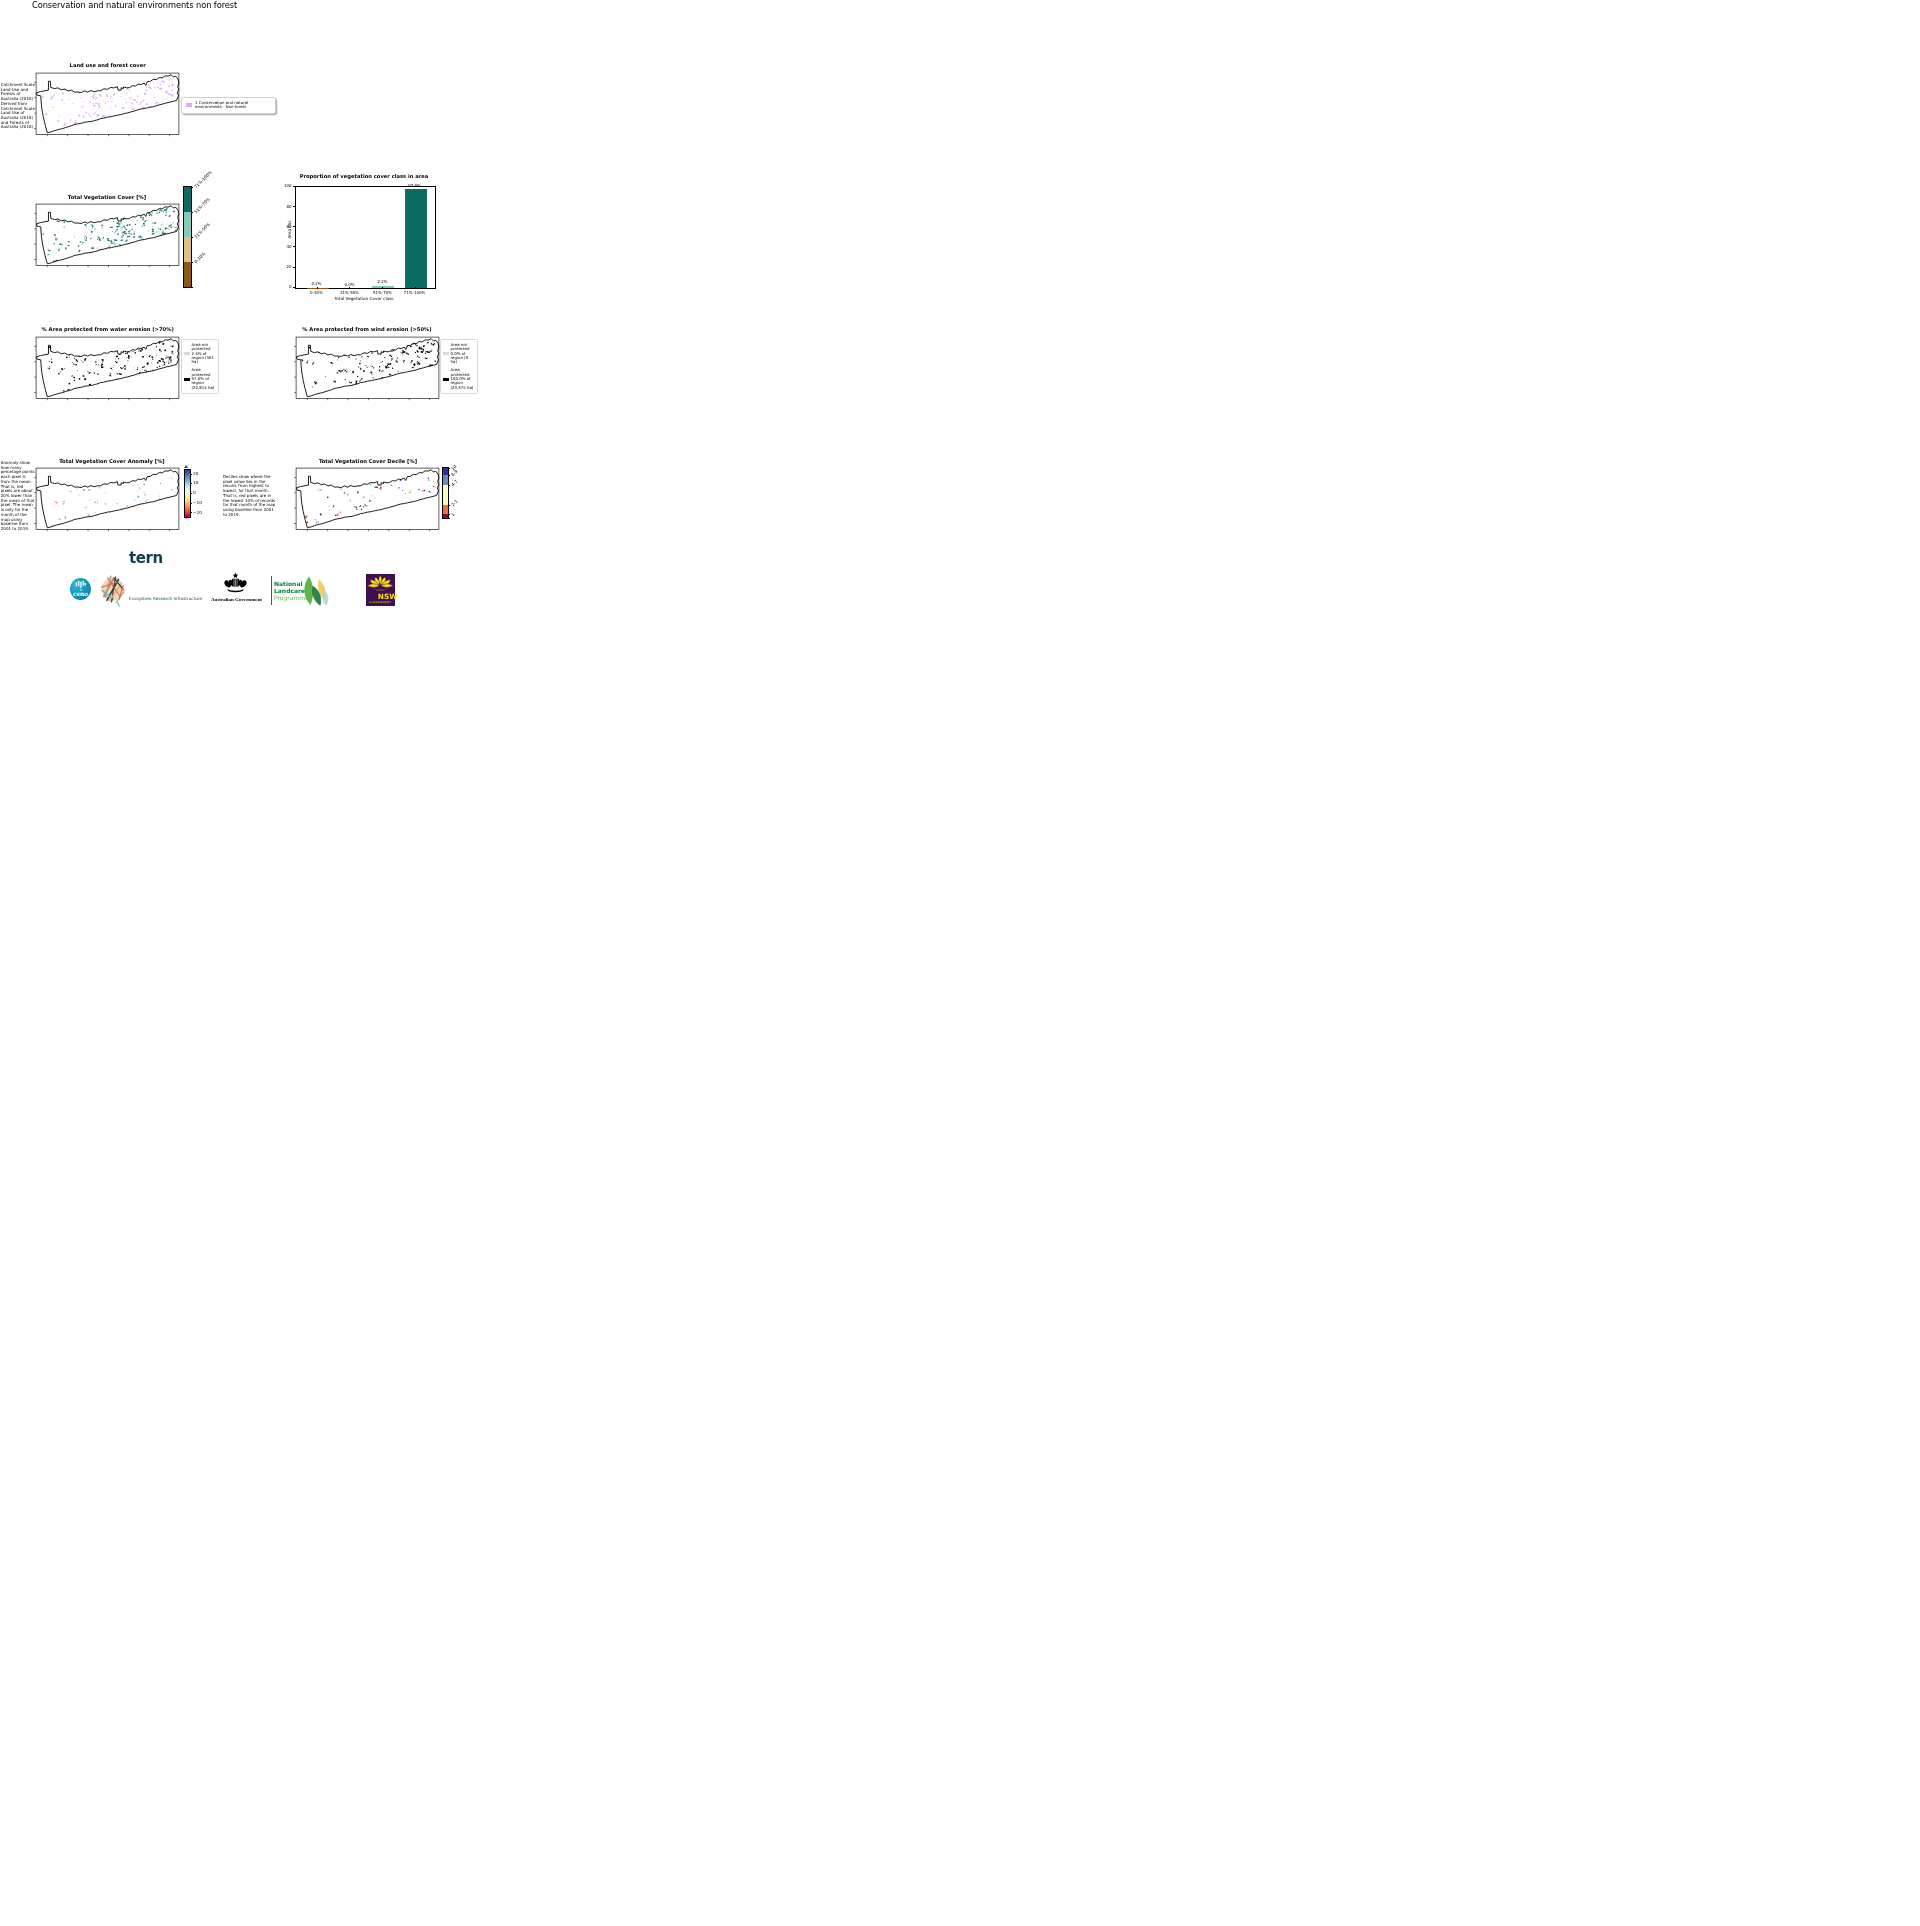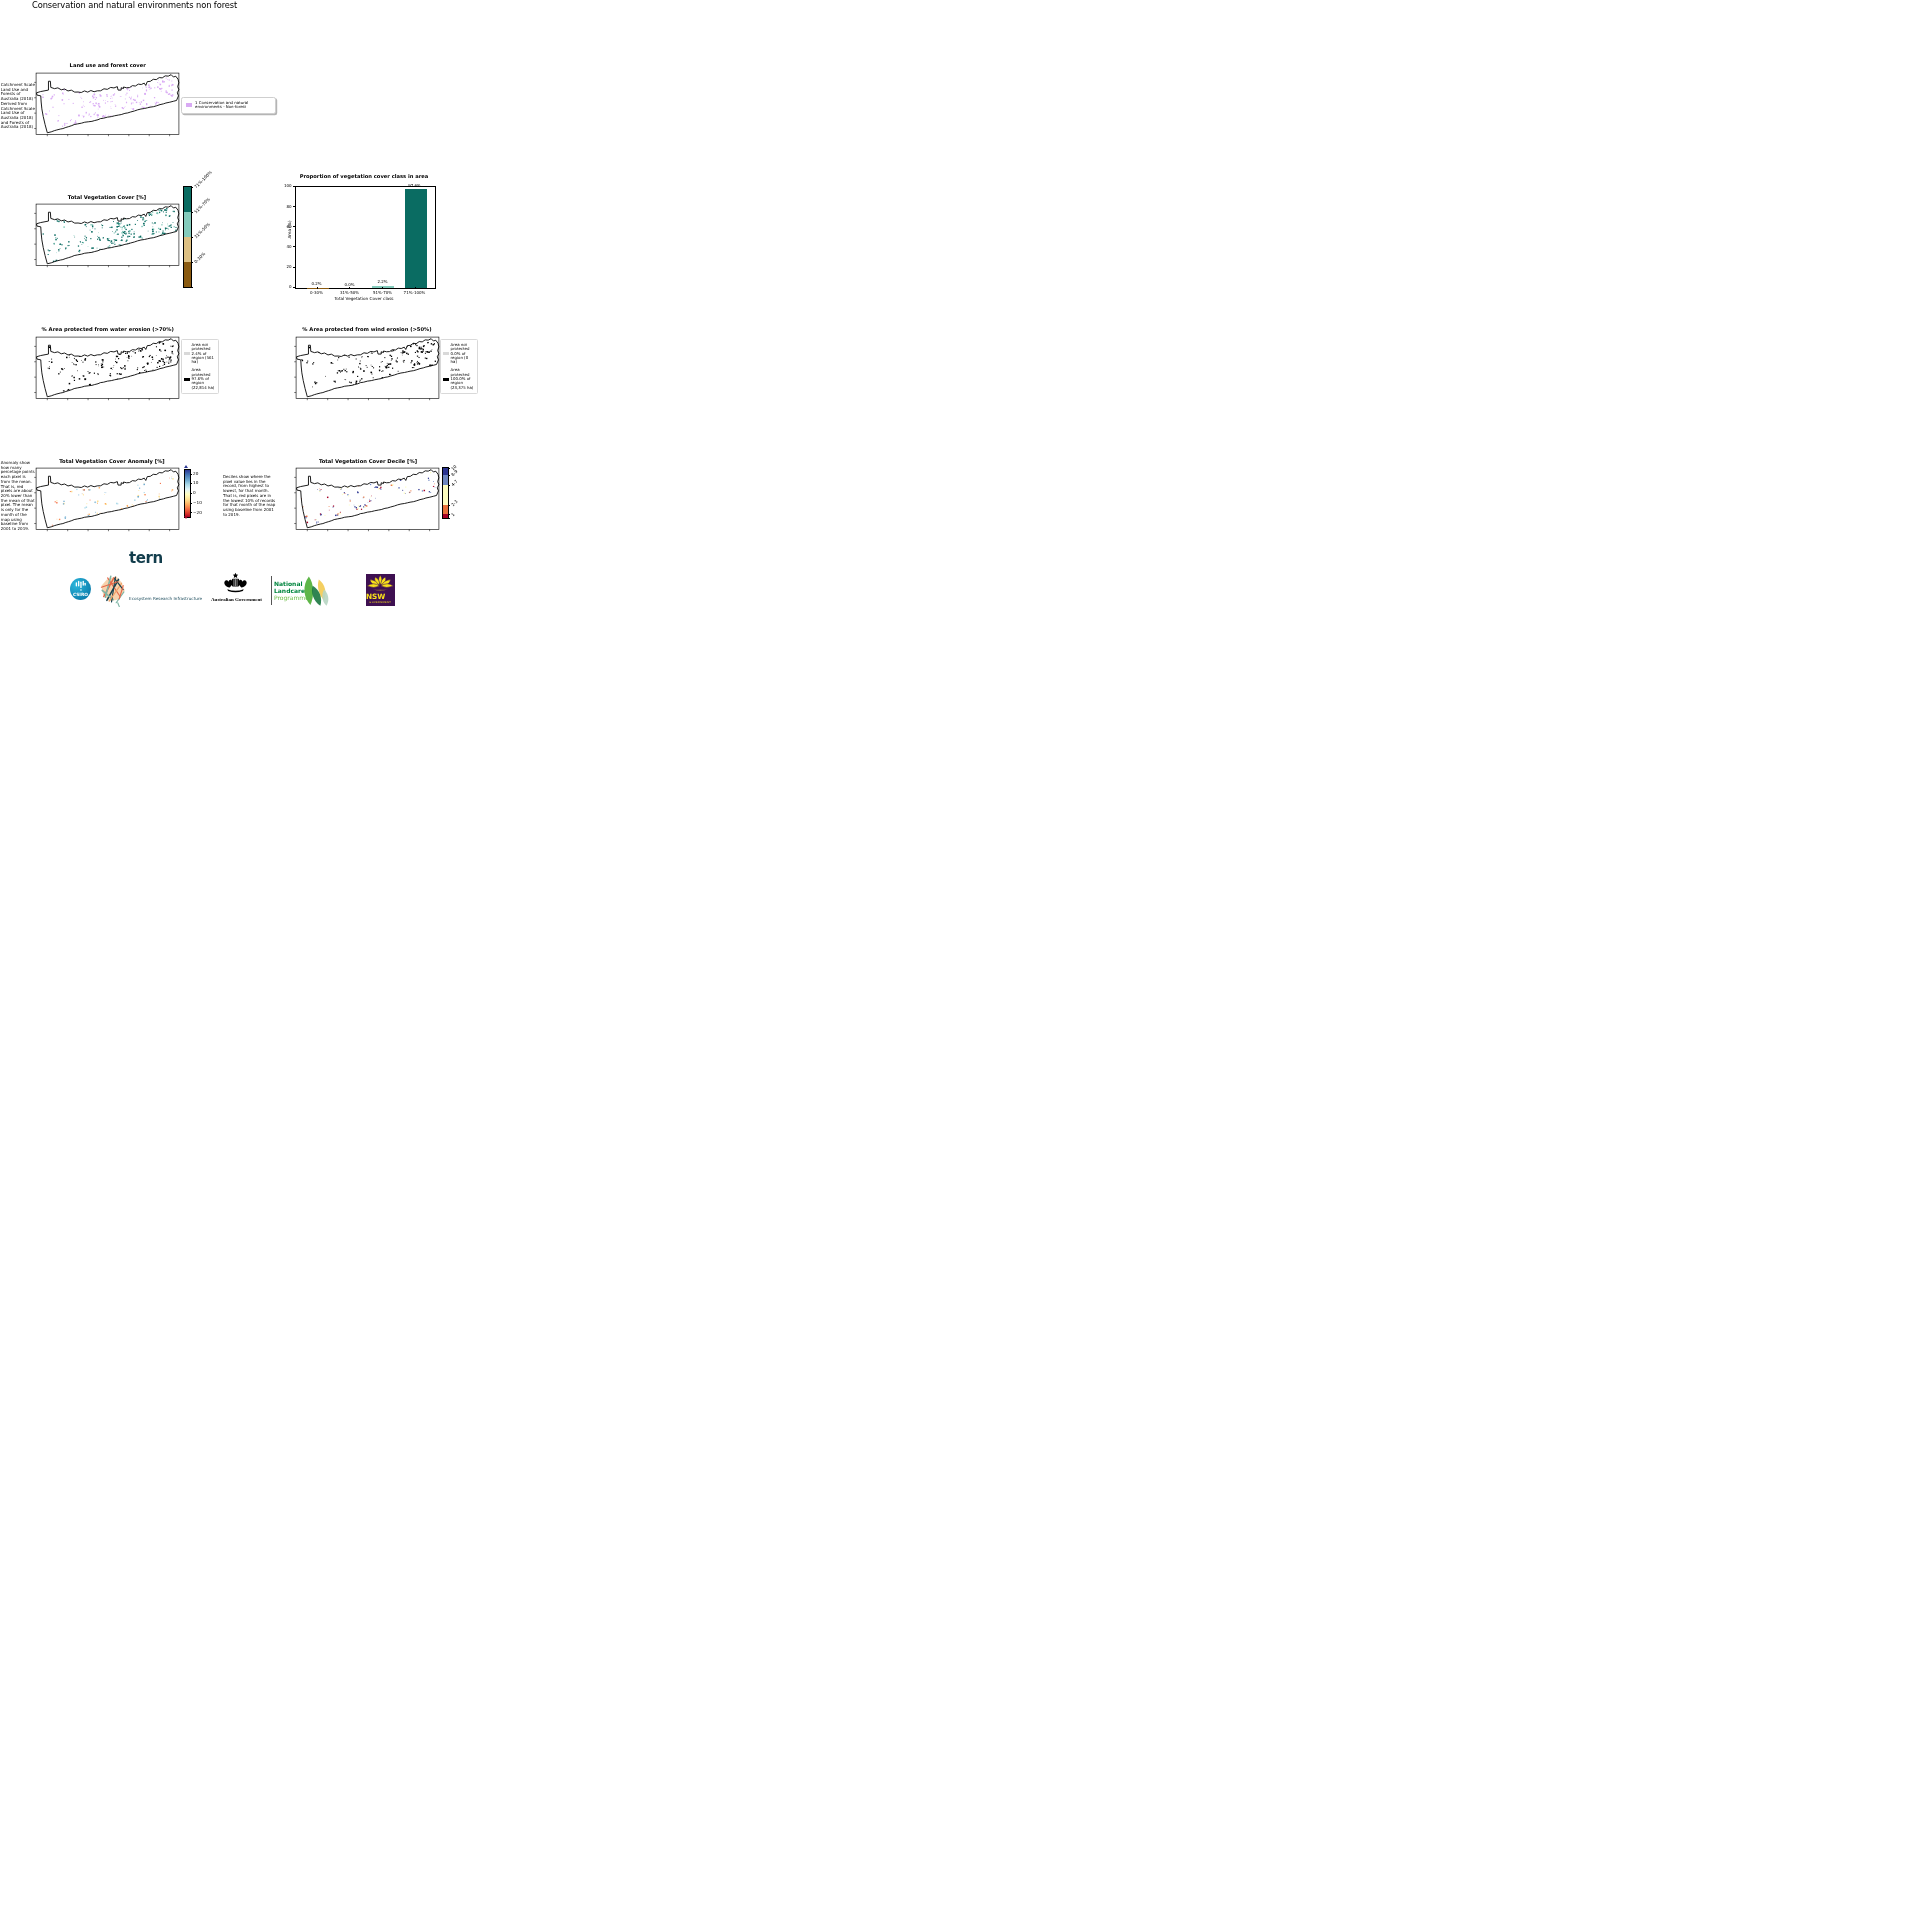--- a/index.html
+++ b/index.html
@@ -52,21 +52,21 @@
   #csiro-circle{left:70px;top:578px;width:21px;height:22px;border-radius:50%;
     background:radial-gradient(circle at 30% 30%,#2cb8dd,#0d7fae 75%);}
   #tern-word{left:129px;top:549px;font-size:15px;font-weight:700;color:#123d4c;letter-spacing:-0.4px;}
   #tern-tag{left:129px;top:596px;font-size:4.2px;color:#1d4c5c;}
   #ausgov-text{left:204px;top:597px;width:65px;text-align:center;
     font-family:"Liberation Serif",serif;font-weight:700;font-size:5px;}
   #gov-divider{left:271px;top:576px;width:0.6px;height:29px;background:#555;}
   .lc-line{position:absolute;left:274px;font-weight:700;font-size:6px;color:#00853e;line-height:1;}
   #lc-prog{color:#6abd45;font-weight:400;}
   #nsw-box{left:366px;top:574px;width:28.5px;height:32px;background:#3e1051;}
-  #nsw-word{left:366px;top:593px;width:43px;color:#f8e11a;
+  #nsw-word{left:366px;top:593px;width:43px;text-align:center;color:#f8e11a;
     font-weight:700;font-size:7.3px;line-height:1;}
   #nsw-gov{left:366px;top:601px;width:28.5px;text-align:center;color:#f8e11a;
     font-size:2.5px;letter-spacing:0.4px;}
 </style>
 </head>
 <body>
 
 <div id="canvas">
 
   <div class="abs" id="page-title">Conservation and natural environments non forest</div>

